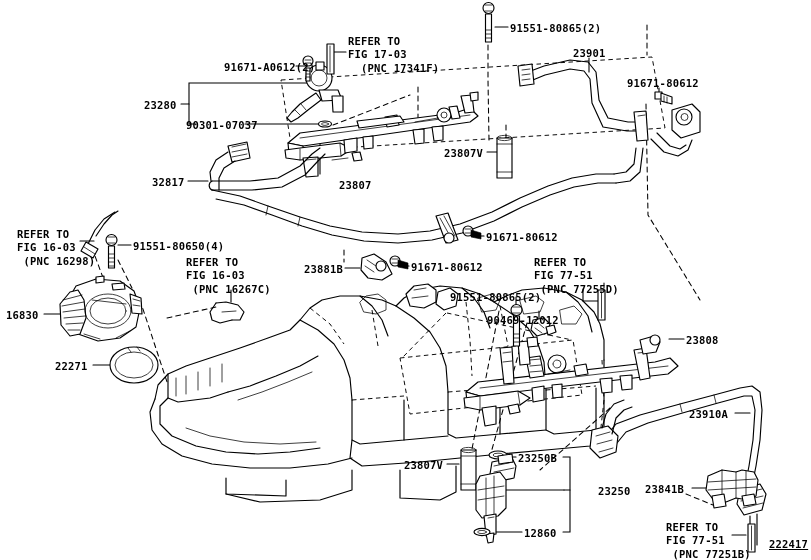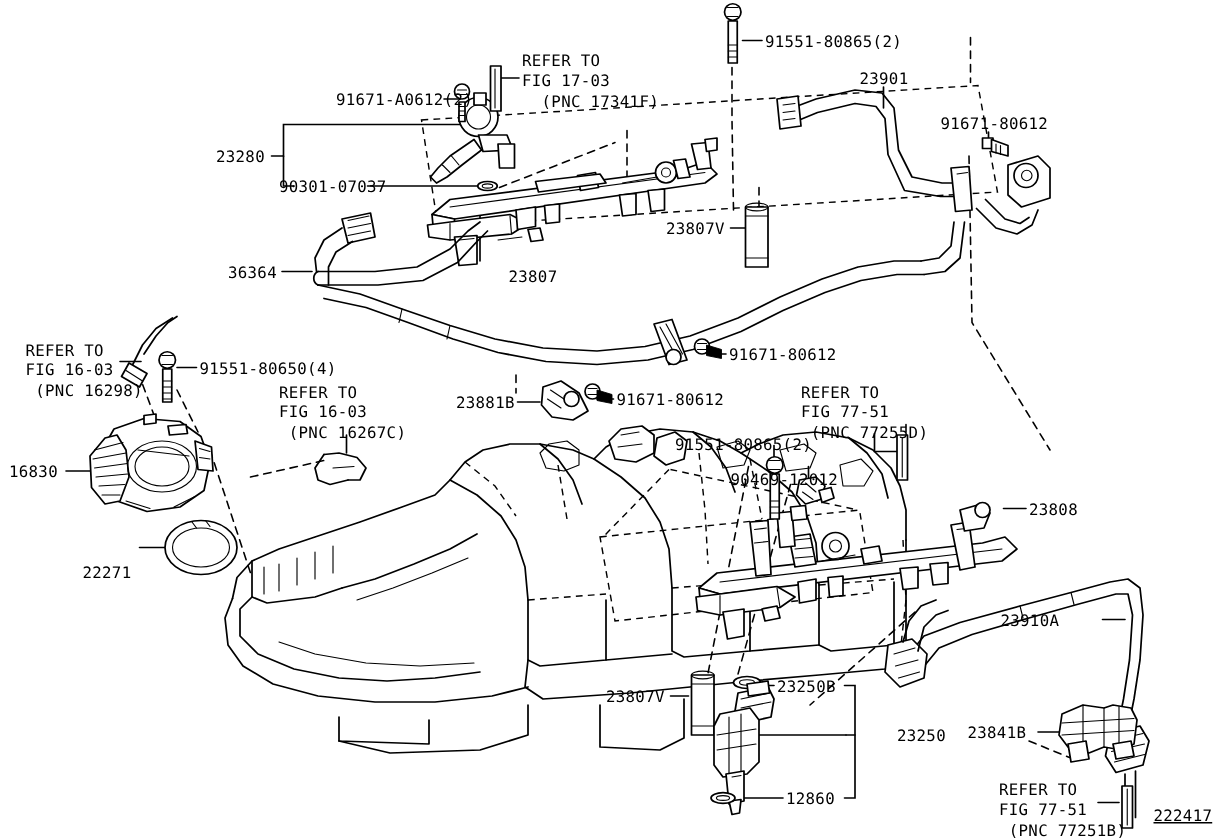--- a/index.html
+++ b/index.html
@@ -1,23 +1,23 @@
 <!DOCTYPE html>
 <html><head>
 <meta charset="utf-8">
 <style>
   html,body{margin:0;padding:0;background:#ffffff;}
   body{width:811px;height:560px;overflow:hidden;
        font-family:"DejaVu Sans Mono","Liberation Mono",monospace;}
   #stage{position:relative;width:811px;height:560px;background:#fff;}
   svg#art{position:absolute;left:0;top:0;width:811px;height:560px;}
-  .lbl{position:absolute;color:#000;font-weight:normal;font-size:10.5px;
+  .lbl{position:absolute;color:#000;font-weight:bold;font-size:10.5px;
        letter-spacing:.2px;white-space:pre;line-height:12.6px;}
   .lbl.multi{line-height:13.4px;}
-  .diagid{position:absolute;font-size:10.5px;font-weight:normal;
+  .diagid{position:absolute;font-size:10.5px;font-weight:bold;
           text-decoration:underline;letter-spacing:.2px;padding-left:16px;}
 </style>
 </head>
 <body>
 
 <div id="stage">
 
   <svg id="art" viewBox="0 0 811 560">
     <defs>
       <style>
@@ -447,45 +447,45 @@
 
   </svg>
 
   <div>
     <div class="lbl multi" style="left:224px;top:61px;">91671-A0612(2)</div>
     <div class="lbl multi" style="left:348px;top:35px;">REFER TO
 FIG 17-03
   (PNC 17341F)</div>
     <div class="lbl" style="left:144px;top:99px;">23280</div>
     <div class="lbl" style="left:186px;top:119px;">90301-07037</div>
-    <div class="lbl" style="left:152px;top:176px;">36364</div>
+    <div class="lbl" style="left:152px;top:176px;">32817</div>
     <div class="lbl" style="left:303px;top:179px;margin-left:36px;">23807</div>
     <div class="lbl" style="left:444px;top:147px;">23807V</div>
     <div class="lbl" style="left:510px;top:22px;">91551-80865(2)</div>
     <div class="lbl" style="left:573px;top:47px;">23901</div>
     <div class="lbl" style="left:627px;top:77px;">91671-80612</div>
     <div class="lbl multi" style="left:17px;top:228px;">REFER TO
 FIG 16-03
  (PNC 16298)</div>
     <div class="lbl" style="left:133px;top:240px;">91551-80650(4)</div>
     <div class="lbl multi" style="left:186px;top:256px;">REFER TO
 FIG 16-03
  (PNC 16267C)</div>
     <div class="lbl" style="left:486px;top:231px;">91671-80612</div>
     <div class="lbl" style="left:304px;top:263px;">23881B</div>
     <div class="lbl" style="left:411px;top:261px;">91671-80612</div>
     <div class="lbl multi" style="left:534px;top:256px;">REFER TO
 FIG 77-51
  (PNC 77255D)</div>
     <div class="lbl" style="left:6px;top:309px;">16830</div>
-    <div class="lbl" style="left:55px;top:376px;">22271</div>
+    <div class="lbl" style="left:55px;top:360px;">22271</div>
     <div class="lbl" style="left:450px;top:291px;">91551-80865(2)</div>
     <div class="lbl" style="left:487px;top:314px;">90469-12012</div>
     <div class="lbl" style="left:686px;top:334px;">23808</div>
-    <div class="lbl" style="left:667px;top:408px;">23910A</div>
+    <div class="lbl" style="left:689px;top:408px;">23910A</div>
     <div class="lbl" style="left:404px;top:459px;">23807V</div>
     <div class="lbl" style="left:518px;top:452px;">23250B</div>
     <div class="lbl" style="left:598px;top:485px;">23250</div>
     <div class="lbl" style="left:524px;top:527px;">12860</div>
     <div class="lbl" style="left:645px;top:483px;">23841B</div>
     <div class="lbl multi" style="left:666px;top:521px;">REFER TO
 FIG 77-51
  (PNC 77251B)</div>
   </div>
 

